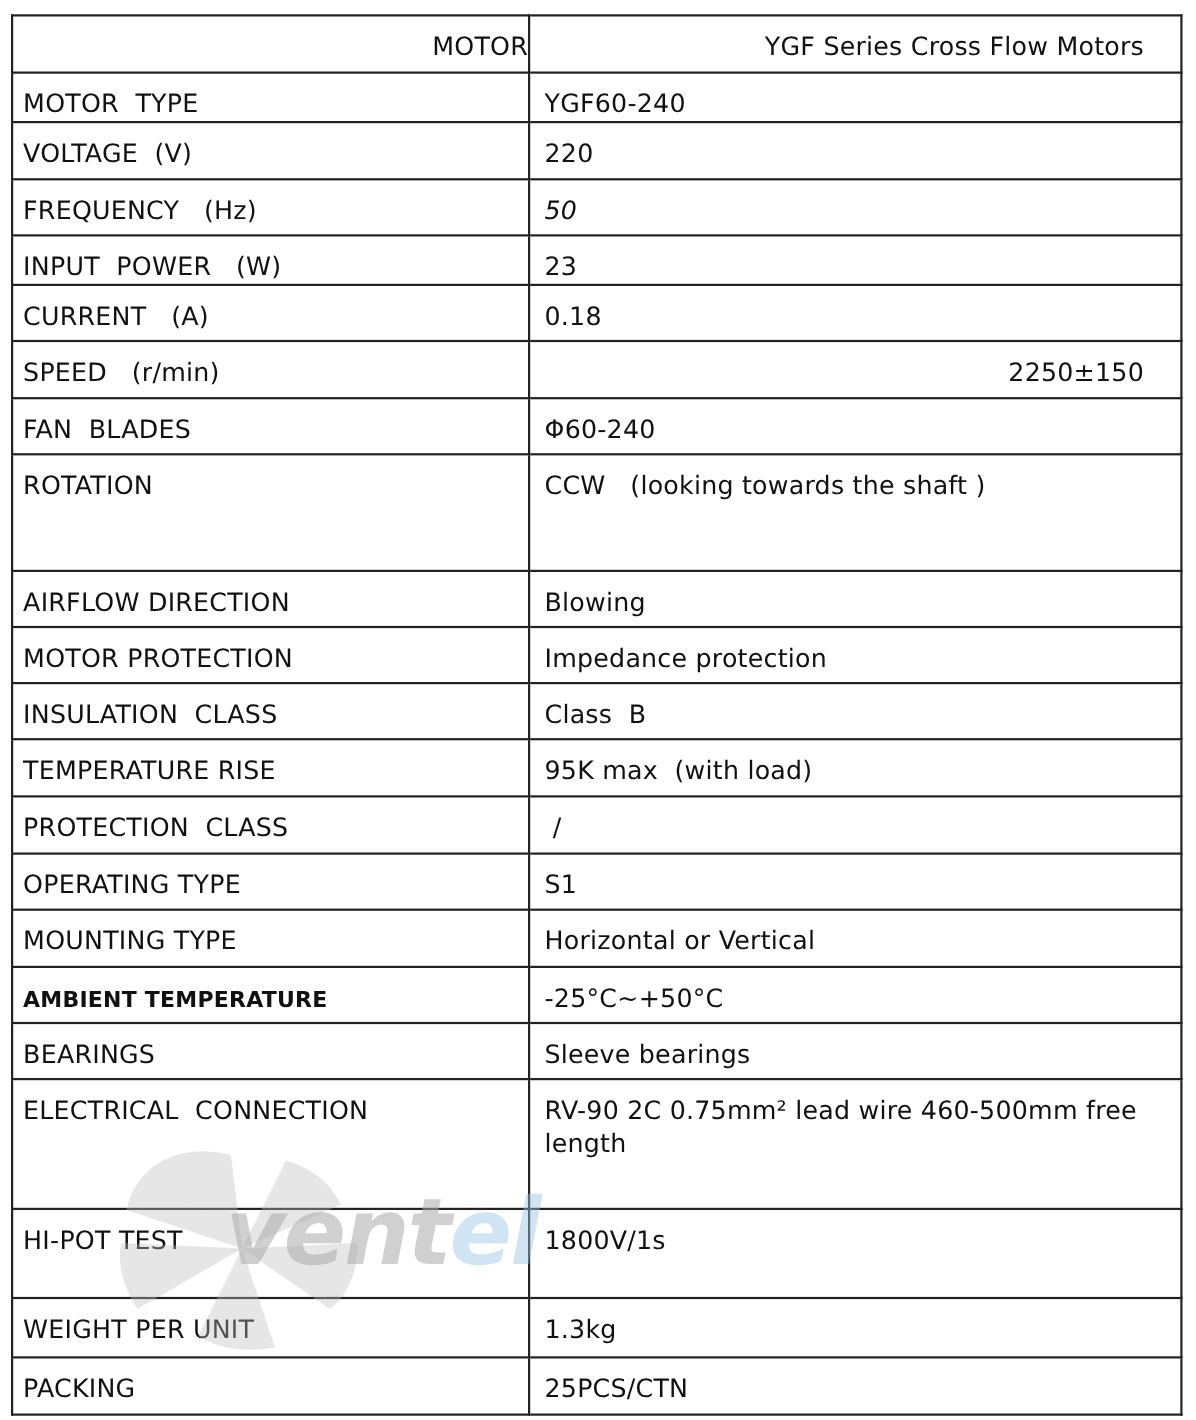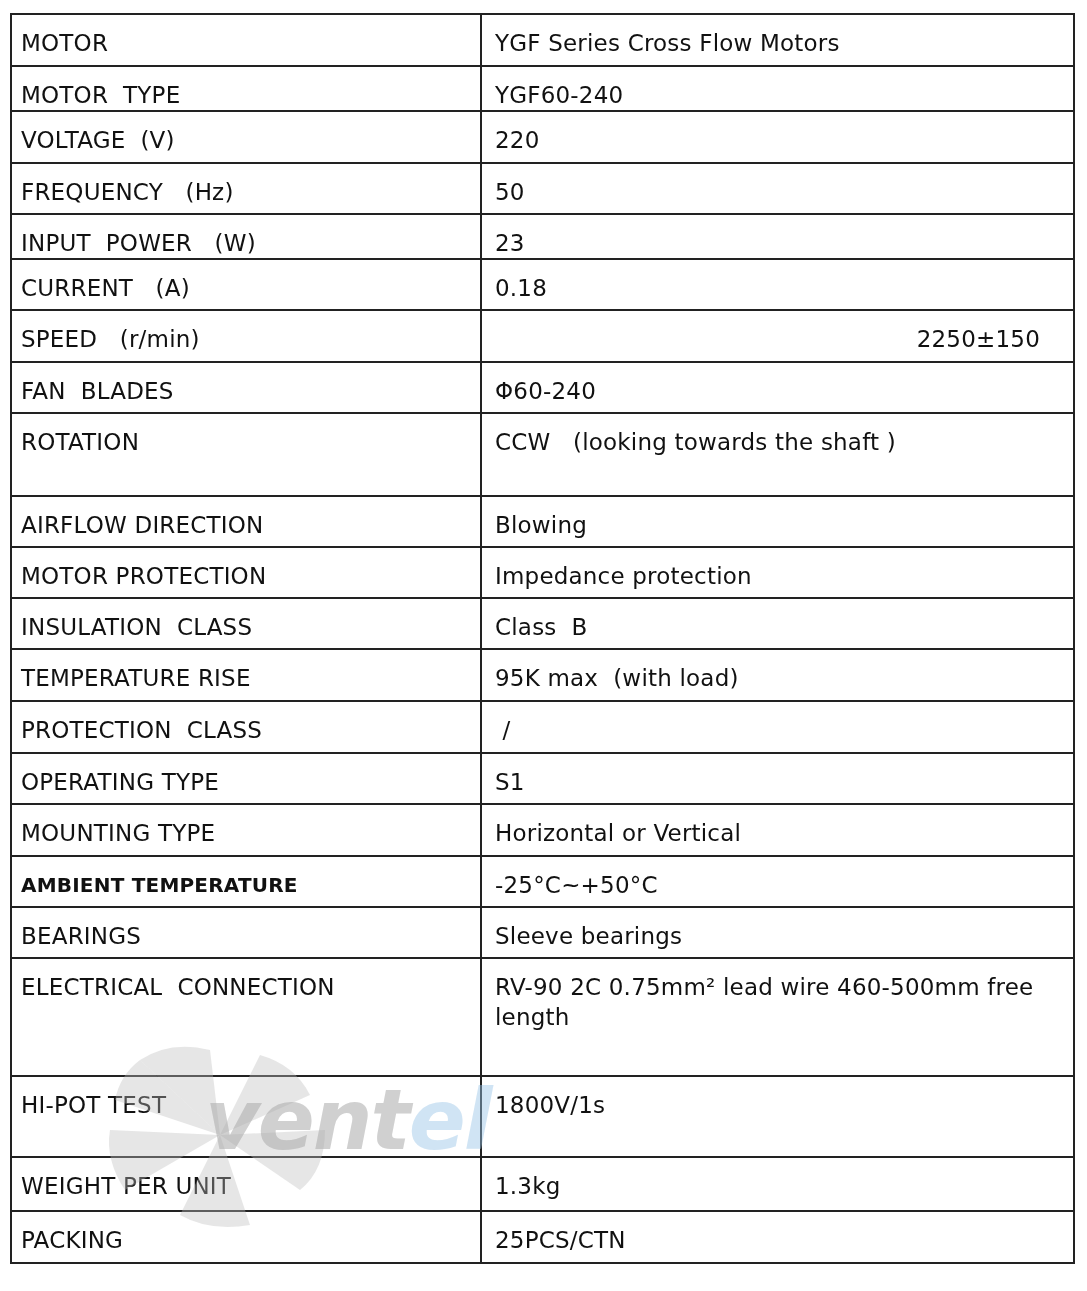--- a/index.html
+++ b/index.html
@@ -66,21 +66,21 @@
     line-height: 84px;
   }
   .wm-text .gray { color: rgba(170,170,170,0.55); }
   .wm-text .blue { color: rgba(150,195,230,0.45); }
 </style>
 </head>
 <body>
 
 <table class="spec-table">
   <tbody id="spec-body">
-      <tr style="height: 52px;">
+      <tr style="height: 52px; text-align: right;">
         <td class="label">
           <div class="cell-inner" style="white-space: pre;">MOTOR</div>
         </td>
         <td class="value">
           <div class="cell-inner" style="white-space: pre-wrap; width: 545px;">YGF Series Cross Flow Motors</div>
         </td>
       </tr>
       <tr style="height: 38px;">
         <td class="label">
           <div class="cell-inner" style="white-space: pre;">MOTOR  TYPE</div>
@@ -95,21 +95,21 @@
         </td>
         <td class="value">
           <div class="cell-inner" style="white-space: pre-wrap; width: 545px;">220</div>
         </td>
       </tr>
       <tr style="height: 51px;">
         <td class="label">
           <div class="cell-inner" style="white-space: pre;">FREQUENCY   (Hz)</div>
         </td>
         <td class="value">
-          <div class="cell-inner" style="white-space: pre-wrap; width: 545px;">50</div>
+          <div class="cell-inner" style="white-space: pre-wrap; width: 545px; font-style: italic;">50</div>
         </td>
       </tr>
       <tr style="height: 34px;">
         <td class="label">
           <div class="cell-inner" style="white-space: pre;">INPUT  POWER   (W)</div>
         </td>
         <td class="value">
           <div class="cell-inner" style="white-space: pre-wrap; width: 545px;">23</div>
         </td>
       </tr>
@@ -130,21 +130,21 @@
         </td>
       </tr>
       <tr style="height: 51px;">
         <td class="label">
           <div class="cell-inner" style="white-space: pre;">FAN  BLADES</div>
         </td>
         <td class="value">
           <div class="cell-inner" style="white-space: pre-wrap; width: 545px;">Φ60-240</div>
         </td>
       </tr>
-      <tr style="height: 83px;">
+      <tr style="height: 106px;">
         <td class="label">
           <div class="cell-inner" style="white-space: pre;">ROTATION</div>
         </td>
         <td class="value">
           <div class="cell-inner" style="white-space: pre-wrap; width: 545px;">CCW   (looking towards the shaft )</div>
         </td>
       </tr>
       <tr style="height: 51px;">
         <td class="label">
           <div class="cell-inner" style="white-space: pre;">AIRFLOW DIRECTION</div>

